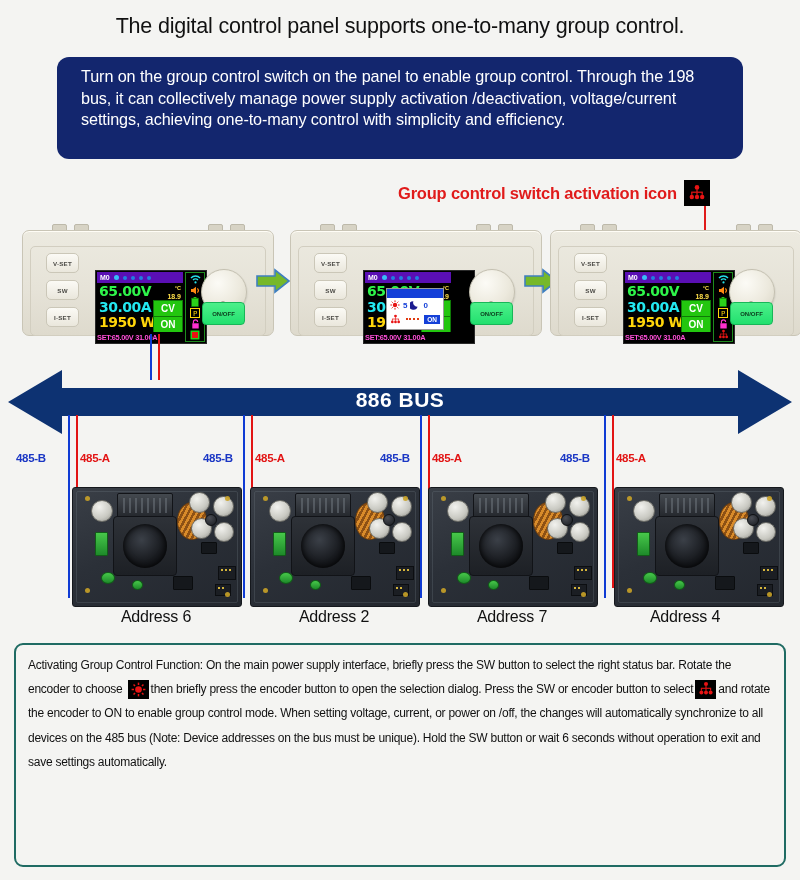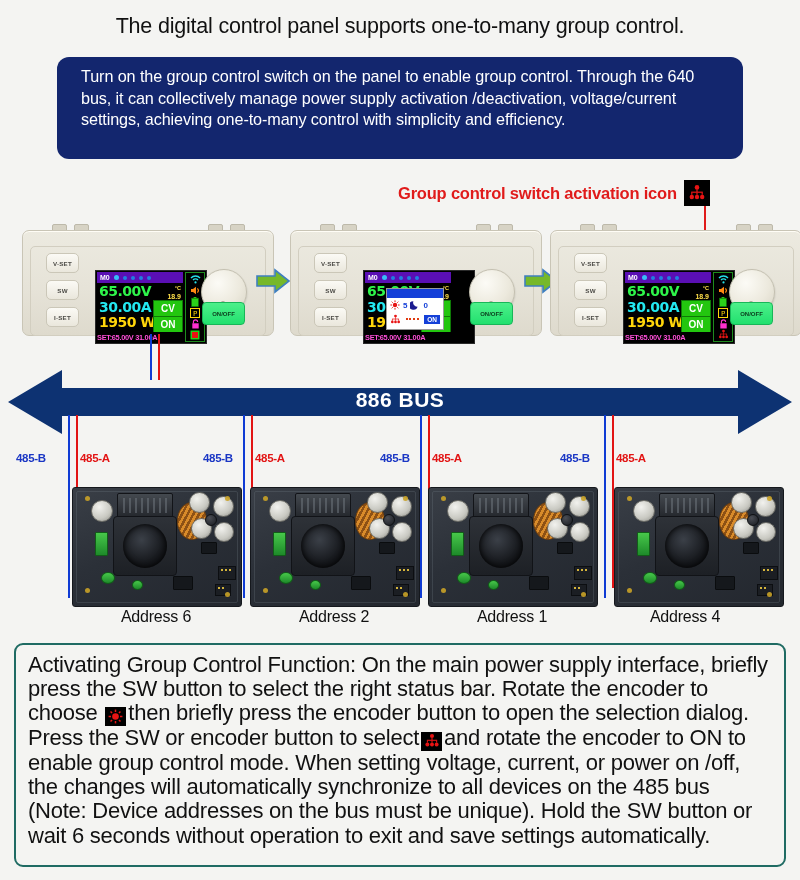--- a/index.html
+++ b/index.html
@@ -249,36 +249,36 @@
   }
 
   
   .note{
     position:absolute;left:14px;top:643px;width:772px;height:224px;
     border:2px solid #1f6b63;border-radius:9px;
     background:#f4f4f2;box-sizing:border-box;
     padding:8px 11px 0 12px;
   }
   .note p{
-    margin:0;font-size:22px;line-height:24.2px;color:#111;
+    margin:0;font-size:12px;line-height:24.2px;color:#111;
     letter-spacing:-0.25px;
   }
   .inline-chip{
     display:inline-flex;width:21px;height:19px;background:#000;
     vertical-align:-4px;align-items:center;justify-content:center;
     margin:0 2px;
   }
 </style>
 </head>
 <body>
 
 <div class="page-title">The digital control panel supports one-to-many group control.</div>
 
 <div class="intro-box">
-  <p>Turn on the group control switch on the panel to enable group control. Through the 640 bus, it can collectively manage power supply activation /deactivation, voltage/current settings, achieving one-to-many control with simplicity and efficiency.</p>
+  <p>Turn on the group control switch on the panel to enable group control. Through the 198 bus, it can collectively manage power supply activation /deactivation, voltage/current settings, achieving one-to-many control with simplicity and efficiency.</p>
 </div>
 
 <div class="callout">
   <span class="callout-text">Group control switch activation icon</span>
   <span class="icon-chip">
     <svg class="tree-ico" width="18" height="18" viewBox="0 0 18 18">
       <circle cx="9" cy="3.4" r="2.3" fill="#e81414"></circle>
       <rect x="8.4" y="5.4" width="1.2" height="2.6" fill="#e81414"></rect>
       <rect x="3.2" y="7.6" width="11.6" height="1.2" fill="#e81414"></rect>
       <rect x="3.2" y="8.4" width="1.2" height="2.4" fill="#e81414"></rect>
@@ -702,21 +702,21 @@
     </div>
   <div class="hdr" style="left:142px;top:96px;width:14px;height:10px;">
       <i style="left:2px"></i>
       <i style="left:6px"></i>
     </div>
   <div class="pad" style="left:12px;top:8px;width:5px;height:5px;"></div>
   <div class="pad" style="left:12px;top:100px;width:5px;height:5px;"></div>
   <div class="pad" style="left:152px;top:8px;width:5px;height:5px;"></div>
   <div class="pad" style="left:152px;top:104px;width:5px;height:5px;"></div>
 </div>
-<div class="addr" style="left:428px">Address 1</div>
+<div class="addr" style="left:428px">Address 7</div>
 
 <div class="pcb" style="left:614px">
   <div class="pcb-edge"></div>
   <div class="heatsink">
     <i style="left:5px"></i>
       <i style="left:11px"></i>
       <i style="left:17px"></i>
       <i style="left:23px"></i>
       <i style="left:29px"></i>
       <i style="left:35px"></i>

